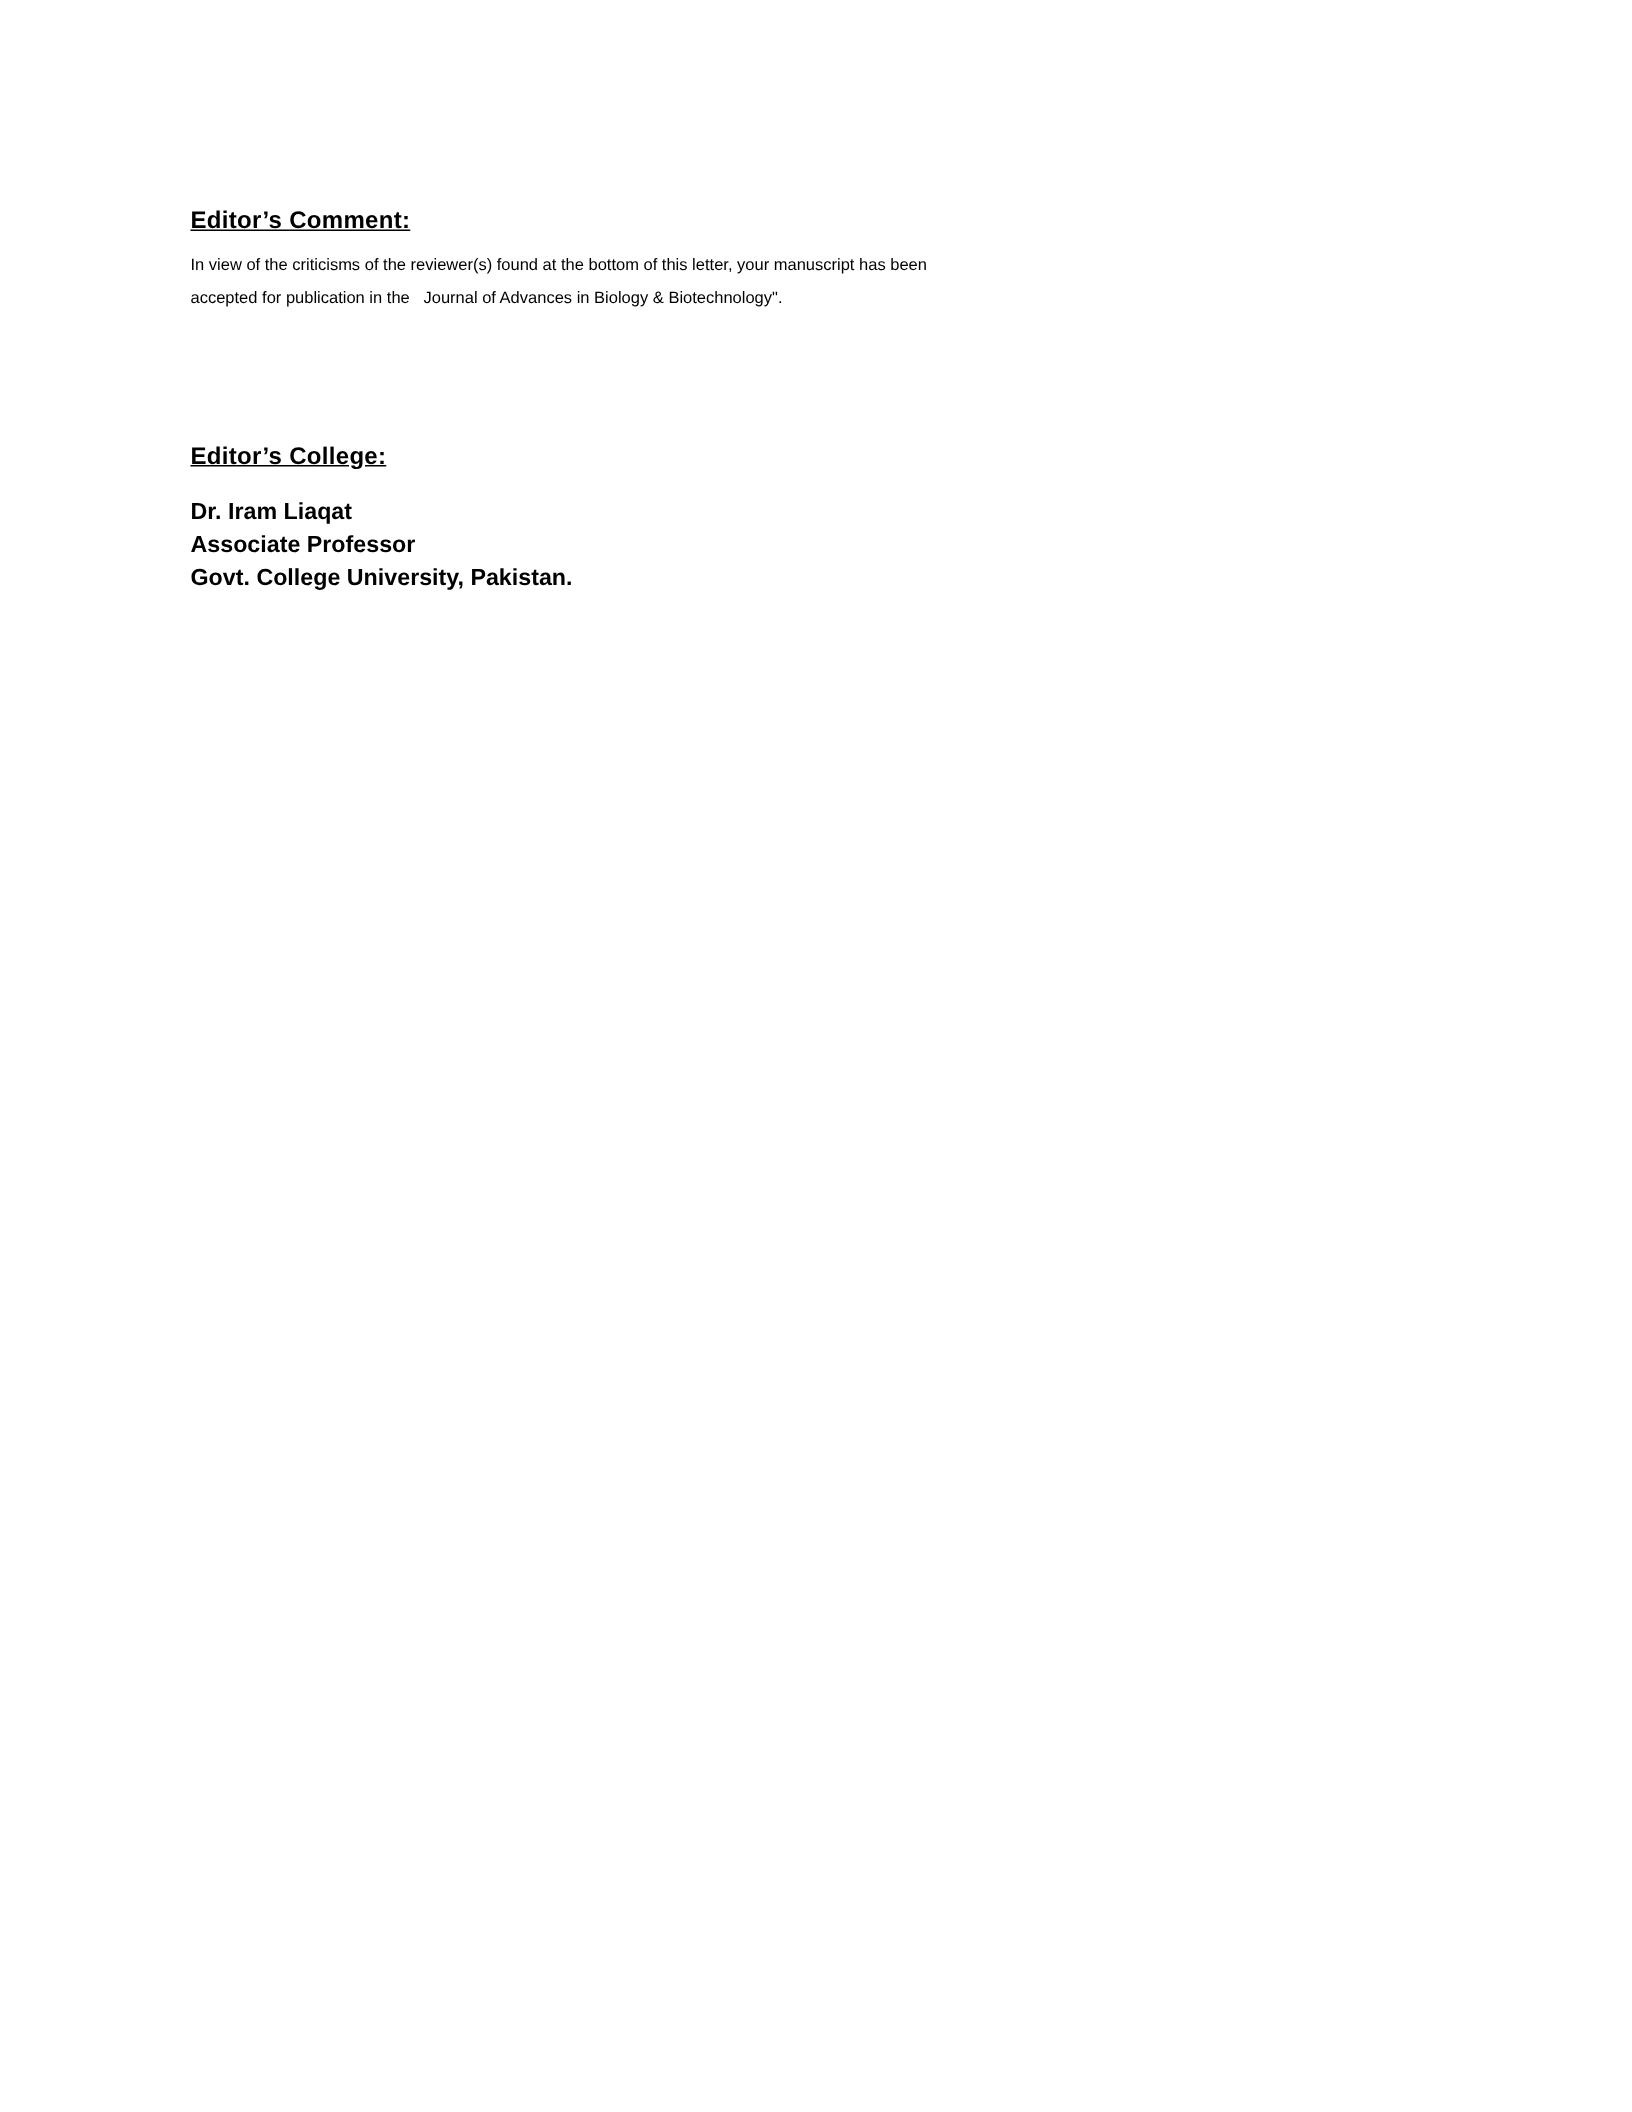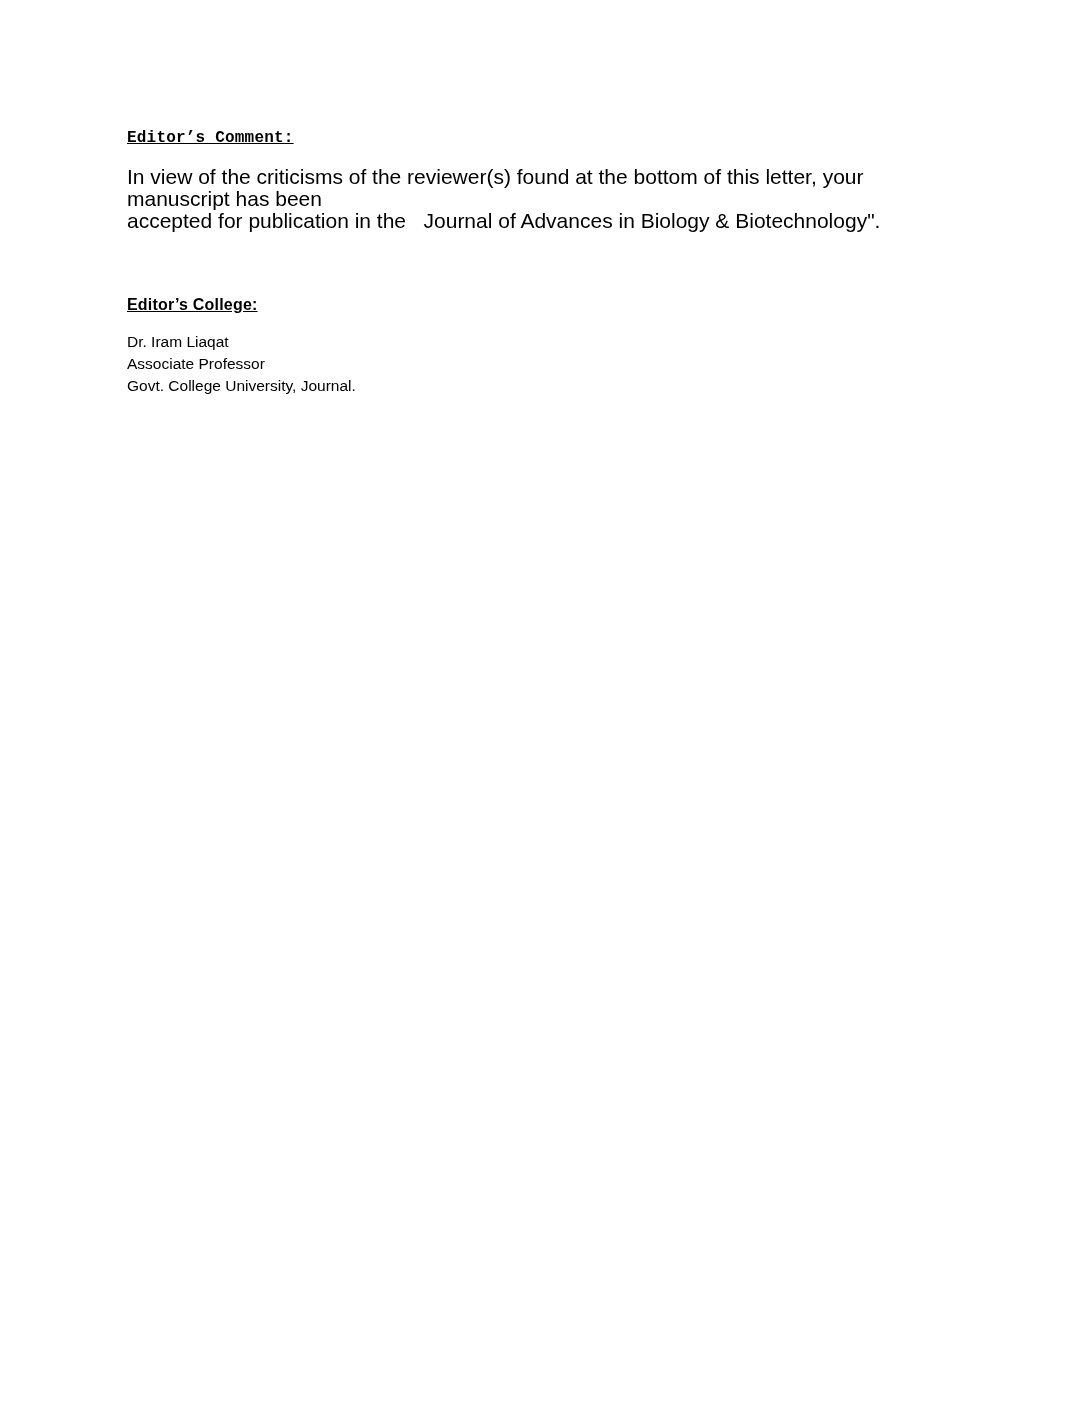--- a/index.html
+++ b/index.html
@@ -18,51 +18,51 @@
   }
   .section-heading {
     position: absolute;
     left: 127px;
     font-size: 16px;
     font-weight: 700;
     text-decoration: underline;
     letter-spacing: 0.2px;
     white-space: nowrap;
   }
-  .heading-comment { top: 129px; font-family: Liberation Mono, monospace; }
+  .heading-comment { top: 139px; }
   .heading-details { top: 296px; }
   .body-paragraph {
     position: absolute;
     left: 127px;
     top: 166px;
     width: 830px;
-    font-size: 21px;
+    font-size: 11px;
     line-height: 22px;
     white-space: pre-wrap;
   }
   .details-block {
     position: absolute;
     left: 127px;
     top: 331px;
     font-size: 15.5px;
     line-height: 22px;
   }
-  .details-line { white-space: nowrap; }
+  .details-line { white-space: nowrap; font-weight: bold; }
 </style>
 </head>
 <body>
 
 <div class="page">
 
   <div class="section-heading heading-comment">Editor’s Comment:</div>
 
   <div class="body-paragraph">In view of the criticisms of the reviewer(s) found at the bottom of this letter, your manuscript has been
 accepted for publication in the   Journal of Advances in Biology &amp; Biotechnology".</div>
 
   <div class="section-heading heading-details">Editor’s College:</div>
 
   <div class="details-block">
     <div class="details-line">Dr. Iram Liaqat</div>
     <div class="details-line">Associate Professor</div>
-    <div class="details-line">Govt. College University, Journal.</div>
+    <div class="details-line">Govt. College University, Pakistan.</div>
   </div>
 
 </div>
 
 </body></html>

